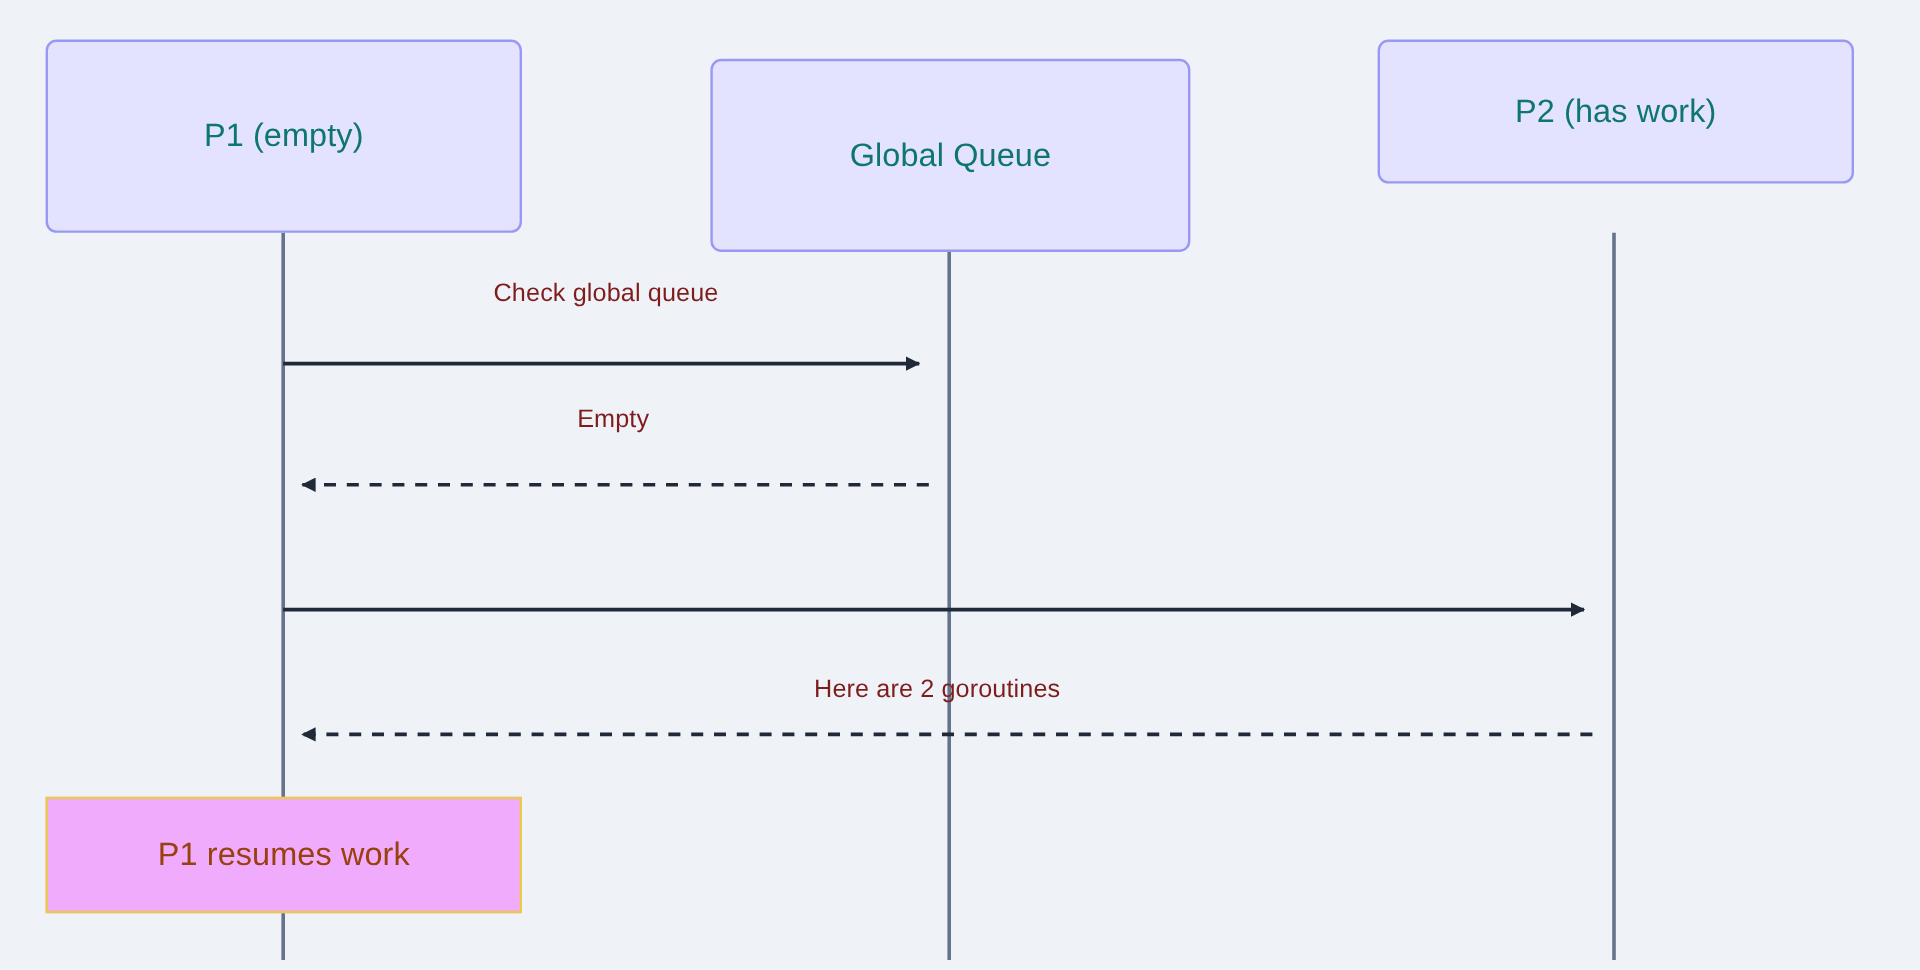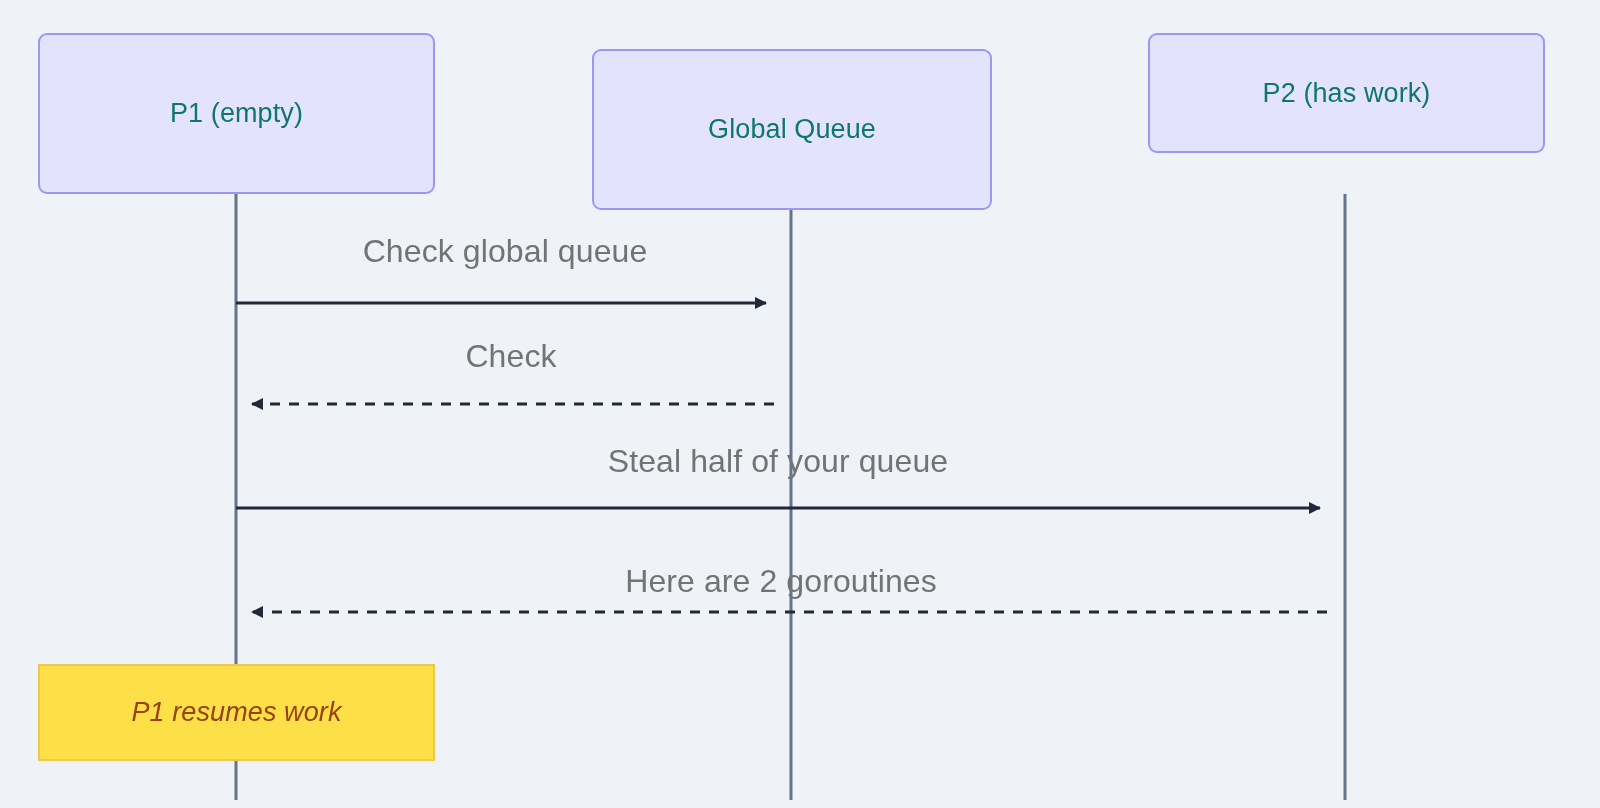--- a/index.html
+++ b/index.html
@@ -38,37 +38,36 @@
   .participant-label {
     font-size: 27px;
     color: #0f766e;
     line-height: 1.2;
     text-align: left;
     letter-spacing: 0.1px;
   }
   .note-box {
     position: absolute;
     box-sizing: border-box;
-    background: #fde047;
+    background: #f0abfc;
     border: 2px solid #ebc84e;
     display: flex;
     align-items: center;
     justify-content: center;
-    font-style: italic;
   }
   .note-label {
     font-size: 27px;
     color: #98400e;
     text-align: center;
     letter-spacing: 0.1px;
   }
   .msg-label {
     position: absolute;
-    font-size: 32px;
-    color: #737373;
+    font-size: 21px;
+    color: #7f1d1d;
     white-space: nowrap;
     transform: translateX(-50%);
     letter-spacing: 0.1px;
   }
 </style>
 </head>
 <body>
 
 <div id="diagram">
 
@@ -106,23 +105,22 @@
   <div class="participant-box" style="left:592px; top:33px; width:400px; height:161px;margin-top:16px;">
     <span class="participant-label">Global Queue</span>
   </div>
 
   <div class="participant-box" style="left:1148px; top:33px; width:397px; height:120px;">
     <span class="participant-label">P2 (has work)</span>
   </div>
 
   <div class="msg-label" style="left:505px; top:233px;">Check global queue</div>
 
-  <div class="msg-label" style="left:511px; top:338px;">Check</div>
+  <div class="msg-label" style="left:511px; top:338px;">Empty</div>
 
-  <div class="msg-label" style="left:778px; top:443px;">Steal half of your queue</div>
 
   <div class="msg-label" style="left:781px; top:547px;margin-top:16px;">Here are 2 goroutines</div>
 
   <div class="note-box" style="left:38px; top:664px; width:397px; height:97px;">
     <span class="note-label">P1 resumes work</span>
   </div>
 
 </div>
 
 </body></html>

